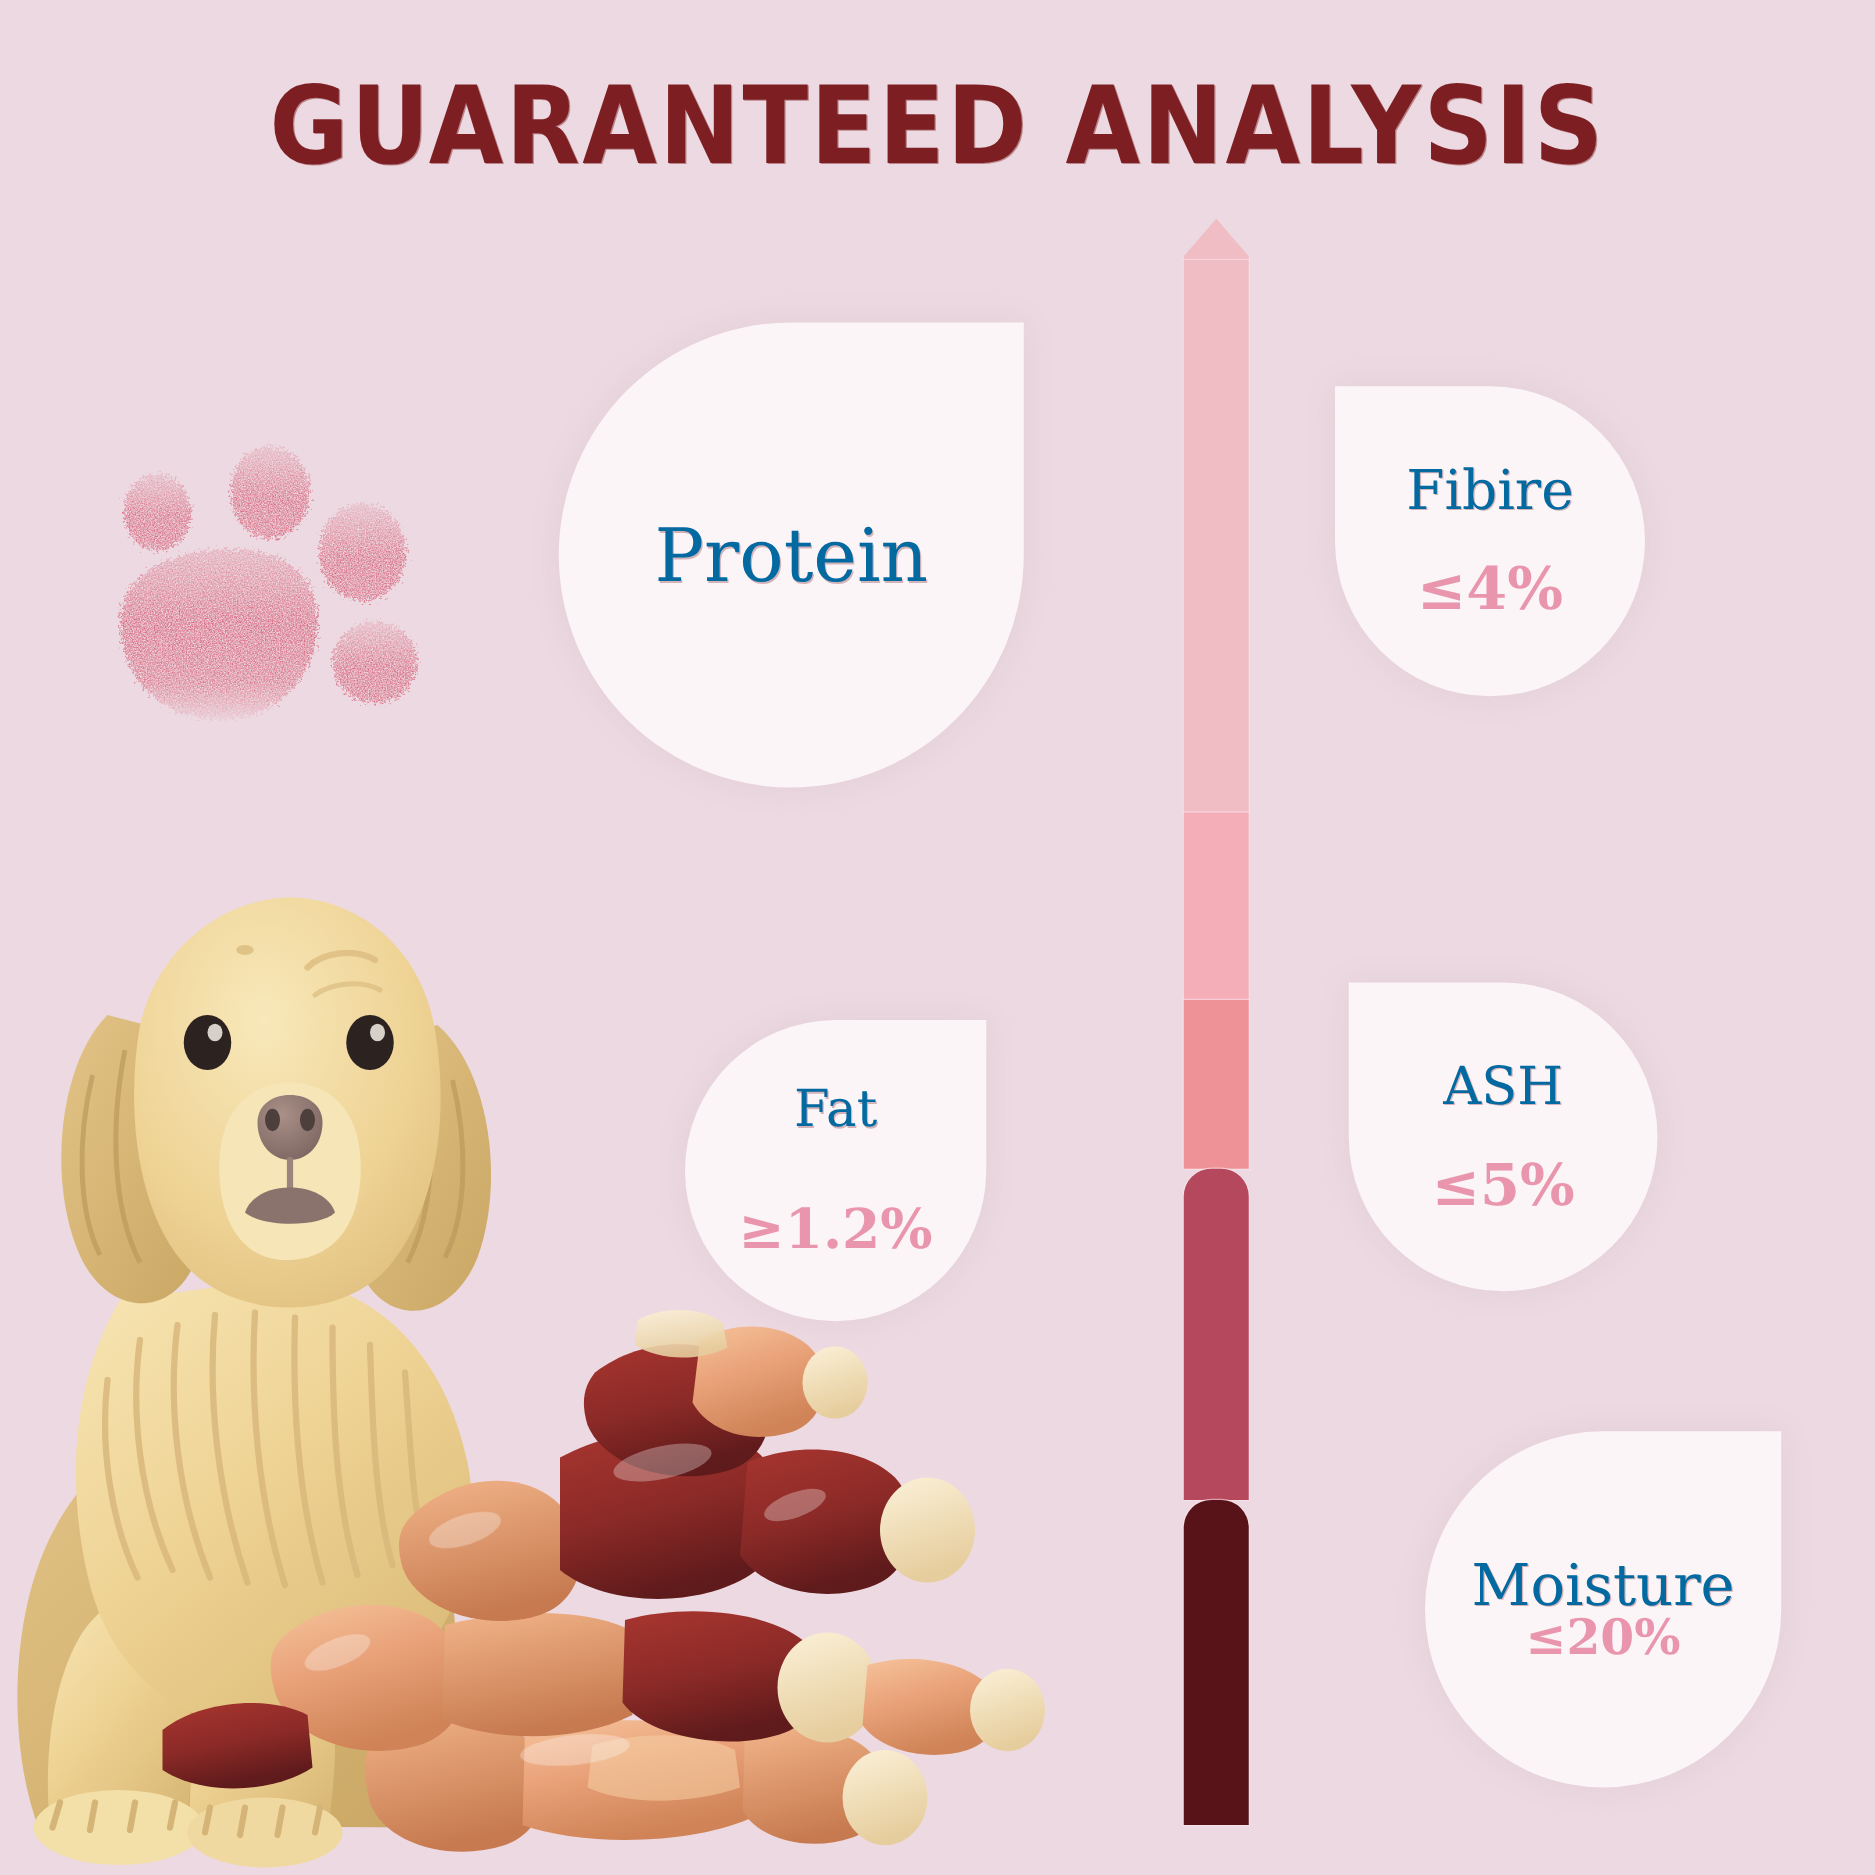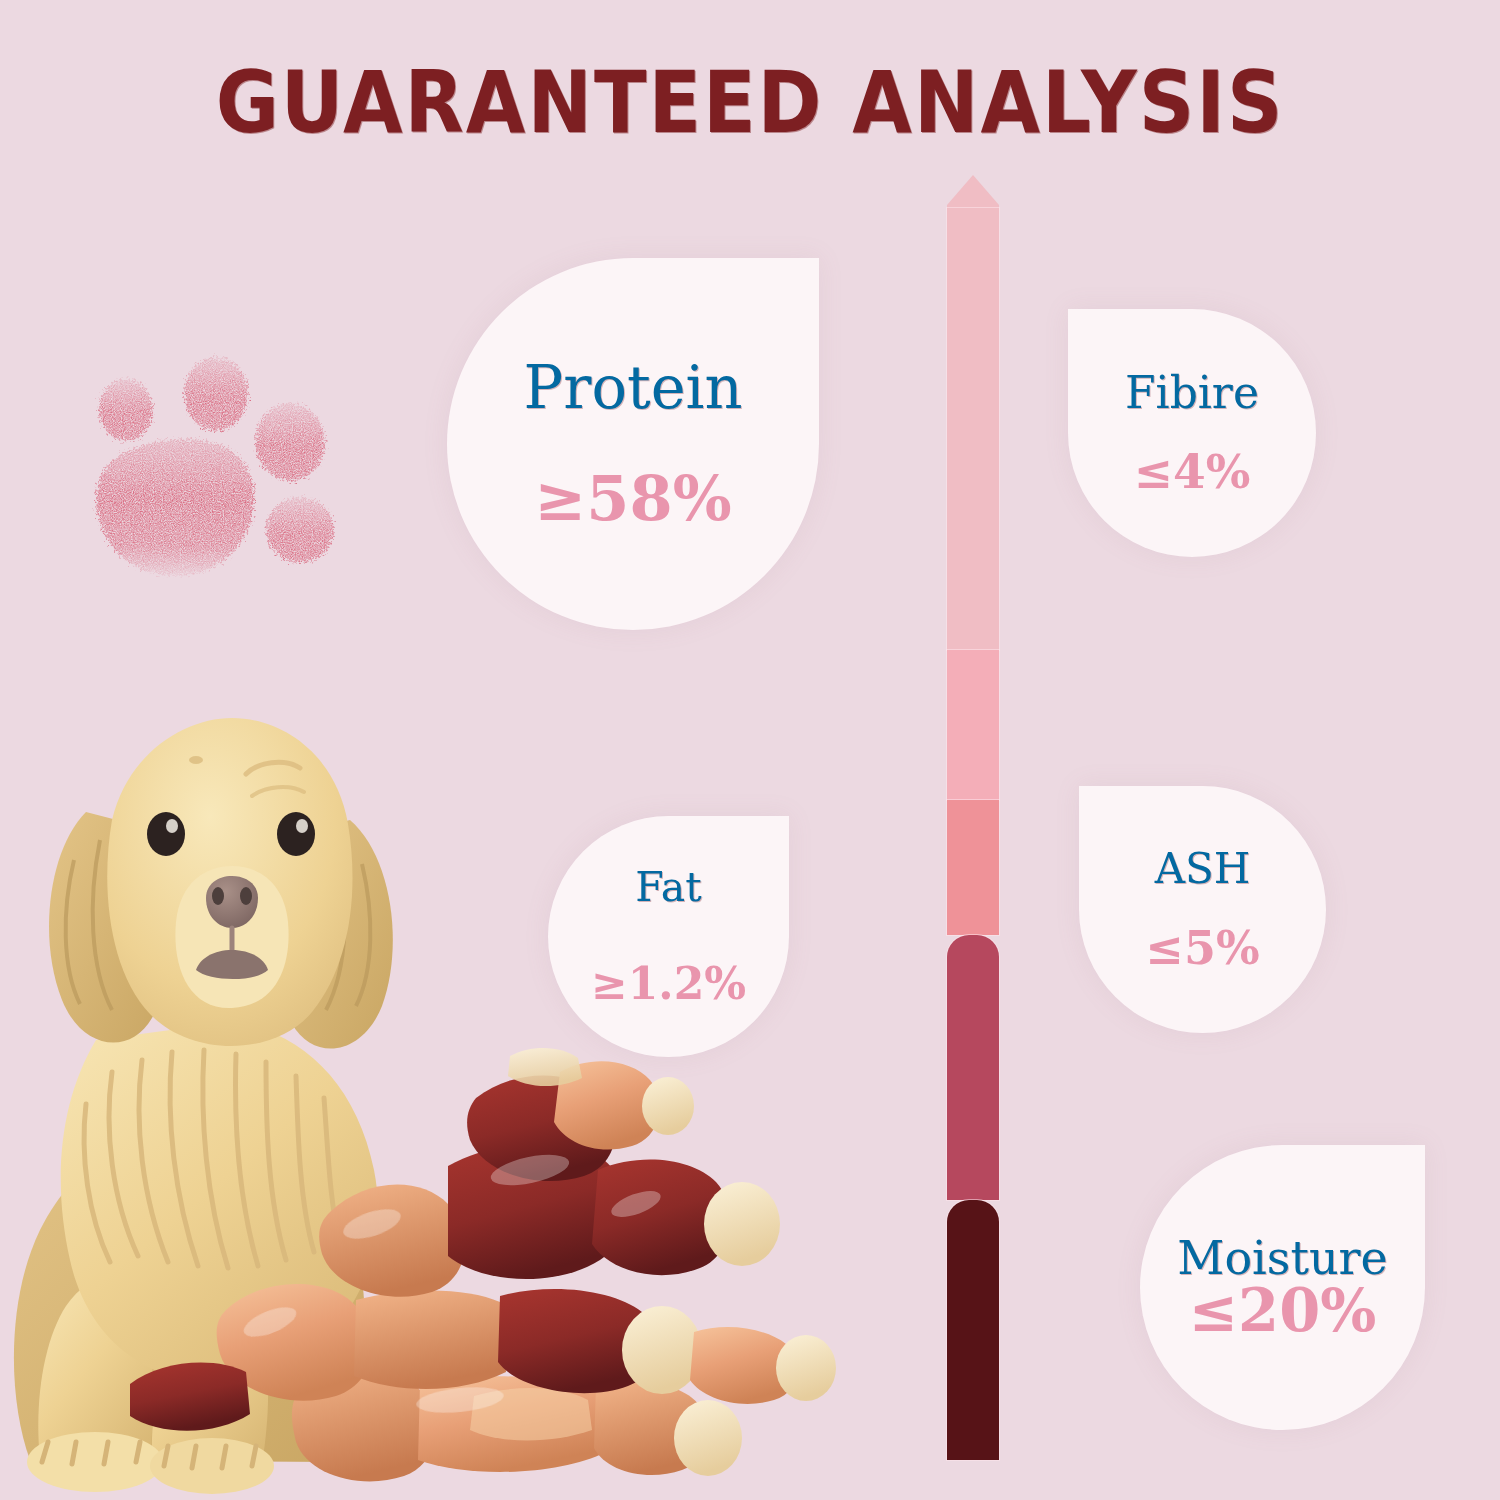--- a/index.html
+++ b/index.html
@@ -80,21 +80,21 @@
   #badge-fat      { left:548px;  top:816px;  width:241px; height:241px;gap:42px; }
   #badge-fat      .lbl { font-size:41px; }
   #badge-fat      .val { font-size:44px; margin-top:12px; }
 
   #badge-ash      { left:1079px; top:786px;  width:247px; height:247px; }
   #badge-ash      .lbl { font-size:42px; }
   #badge-ash      .val { font-size:46px; margin-top:35px; }
 
   #badge-moisture { left:1140px; top:1145px; width:285px; height:285px; }
   #badge-moisture .lbl { font-size:46px; }
-  #badge-moisture .val { font-size:59px; }
+  #badge-moisture .val { font-size:39px; }
 
   
   #pawprint { position:absolute; left:78px; top:338px; width:272px; height:262px; }
 
   
   #artwork { position:absolute; left:0; top:700px; width:880px; height:800px; }
 </style>
 </head>
 <body>
 
@@ -143,21 +143,20 @@
   </div>
   <div class="seg" style="top:33px;  height:442px; background:#f0bdc4;"></div>
   <div class="seg" style="top:475px; height:150px; background:#f4aeb8;"></div>
   <div class="seg" style="top:625px; height:135px; background:#ef9298;"></div>
   <div class="seg" style="top:760px; height:265px; background:#b6485e; border-radius:22px 22px 0 0;"></div>
   <div class="seg" style="top:1025px; height:260px; background:#571317; border-radius:22px 22px 0 0;"></div>
 </div>
 
 <div class="badge tr" id="badge-protein">
   <span class="lbl">Protein</span>
-  <span class="val">≥58%</span>
 </div>
 
 <div class="badge tl" id="badge-fibire">
   <span class="lbl">Fibire</span>
   <span class="val">≤4%</span>
 </div>
 
 <div class="badge tr" id="badge-fat">
   <span class="lbl">Fat</span>
   <span class="val">≥1.2%</span>

